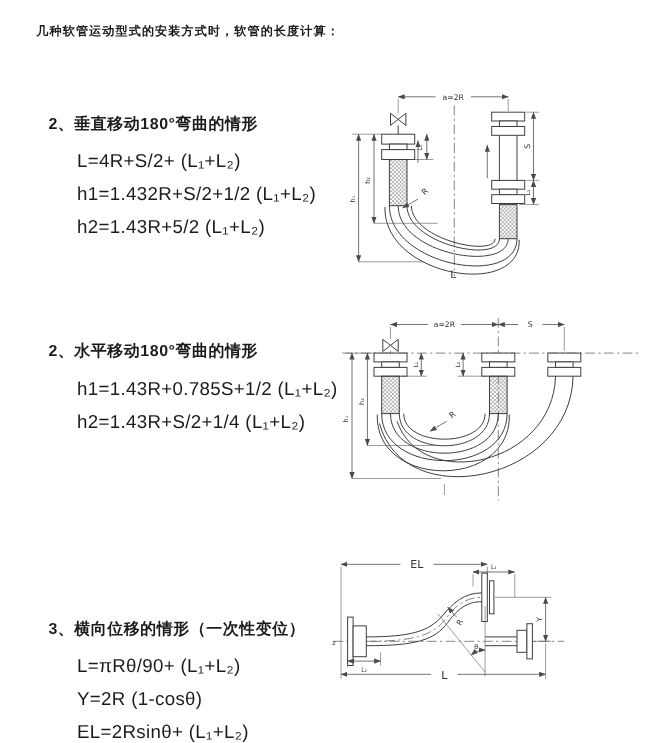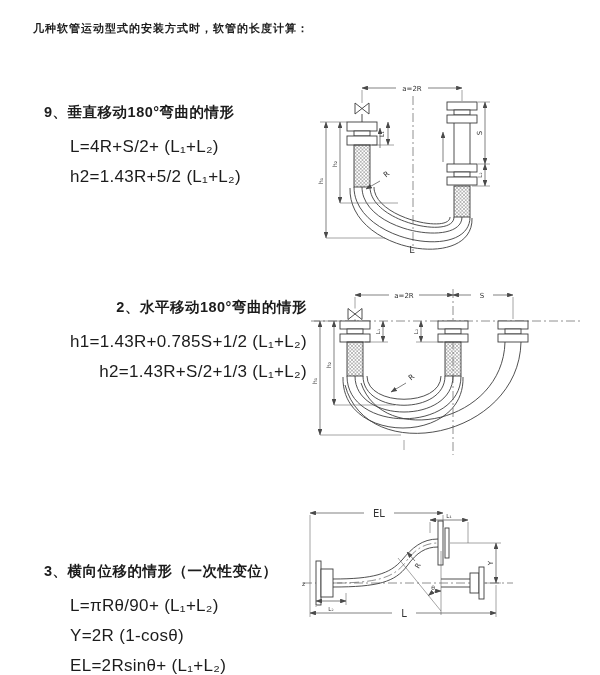--- a/index.html
+++ b/index.html
@@ -25,23 +25,24 @@
   .thin{stroke:#5a5a5a;stroke-width:0.55;fill:none;}
   .cl{stroke:#555;stroke-width:0.65;fill:none;stroke-dasharray:9 3 2 3;}
   .braid{stroke:#3d3d3d;stroke-width:0.9;}
 </style>
 </head>
 <body>
 
 <div class="page-title">几种软管运动型式的安装方式时，软管的长度计算：</div>
 
 <div class="section" style="top:103px;">
-  <div class="sec-heading">9、垂直移动180°弯曲的情形</div>
+  <div class="sec-heading">2、垂直移动180°弯曲的情形</div>
   <div class="formulas">
     <div class="formula">L=4R+S/2+ (L₁+L₂)</div>
+    <div class="formula">h1=1.432R+S/2+1/2 (L₁+L₂)</div>
     <div class="formula">h2=1.43R+5/2 (L₁+L₂)</div>
   </div>
 </div>
 
 <svg class="diag" style="left:310px;top:76px;" width="270" height="180" viewBox="0 0 270 180">
   <defs>
     <pattern id="xh1" patternUnits="userSpaceOnUse" width="3.5" height="3.5">
       <path d="M0,0 l3.5,3.5 M3.5,0 l-3.5,3.5" stroke="#7a7a7a" stroke-width="0.5"></path>
     </pattern>
     <marker id="a1" viewBox="0 0 8 6" refX="7.5" refY="3" markerWidth="9" markerHeight="7" orient="auto">
@@ -135,25 +136,25 @@
   </g>
 
   <g>
     <line class="dim" x1="70" y1="105" x2="56" y2="113" marker-end="url(#a1)"></line>
     <text x="78" y="100" font-size="7.5" text-anchor="middle" transform="rotate(-40 78 100)">R</text>
   </g>
 
   <text x="102" y="177" font-size="9.5" text-anchor="middle">L</text>
 </svg>
 
-<div class="section" style="top:298px;text-align:right;">
+<div class="section" style="top:310px;">
   <div class="sec-heading">2、水平移动180°弯曲的情形</div>
   <div class="formulas">
     <div class="formula">h1=1.43R+0.785S+1/2 (L₁+L₂)</div>
-    <div class="formula">h2=1.43R+S/2+1/3 (L₁+L₂)</div>
+    <div class="formula">h2=1.43R+S/2+1/4 (L₁+L₂)</div>
 
   </div>
 </div>
 
 <svg class="diag" style="left:303px;top:283px;" width="285" height="180" viewBox="0 0 285 180">
   <defs>
     <pattern id="xh2" patternUnits="userSpaceOnUse" width="3.5" height="3.5">
       <path d="M0,0 l3.5,3.5 M3.5,0 l-3.5,3.5" stroke="#7a7a7a" stroke-width="0.5"></path>
     </pattern>
     <marker id="a2" viewBox="0 0 8 6" refX="7.5" refY="3" markerWidth="9" markerHeight="7" orient="auto">

